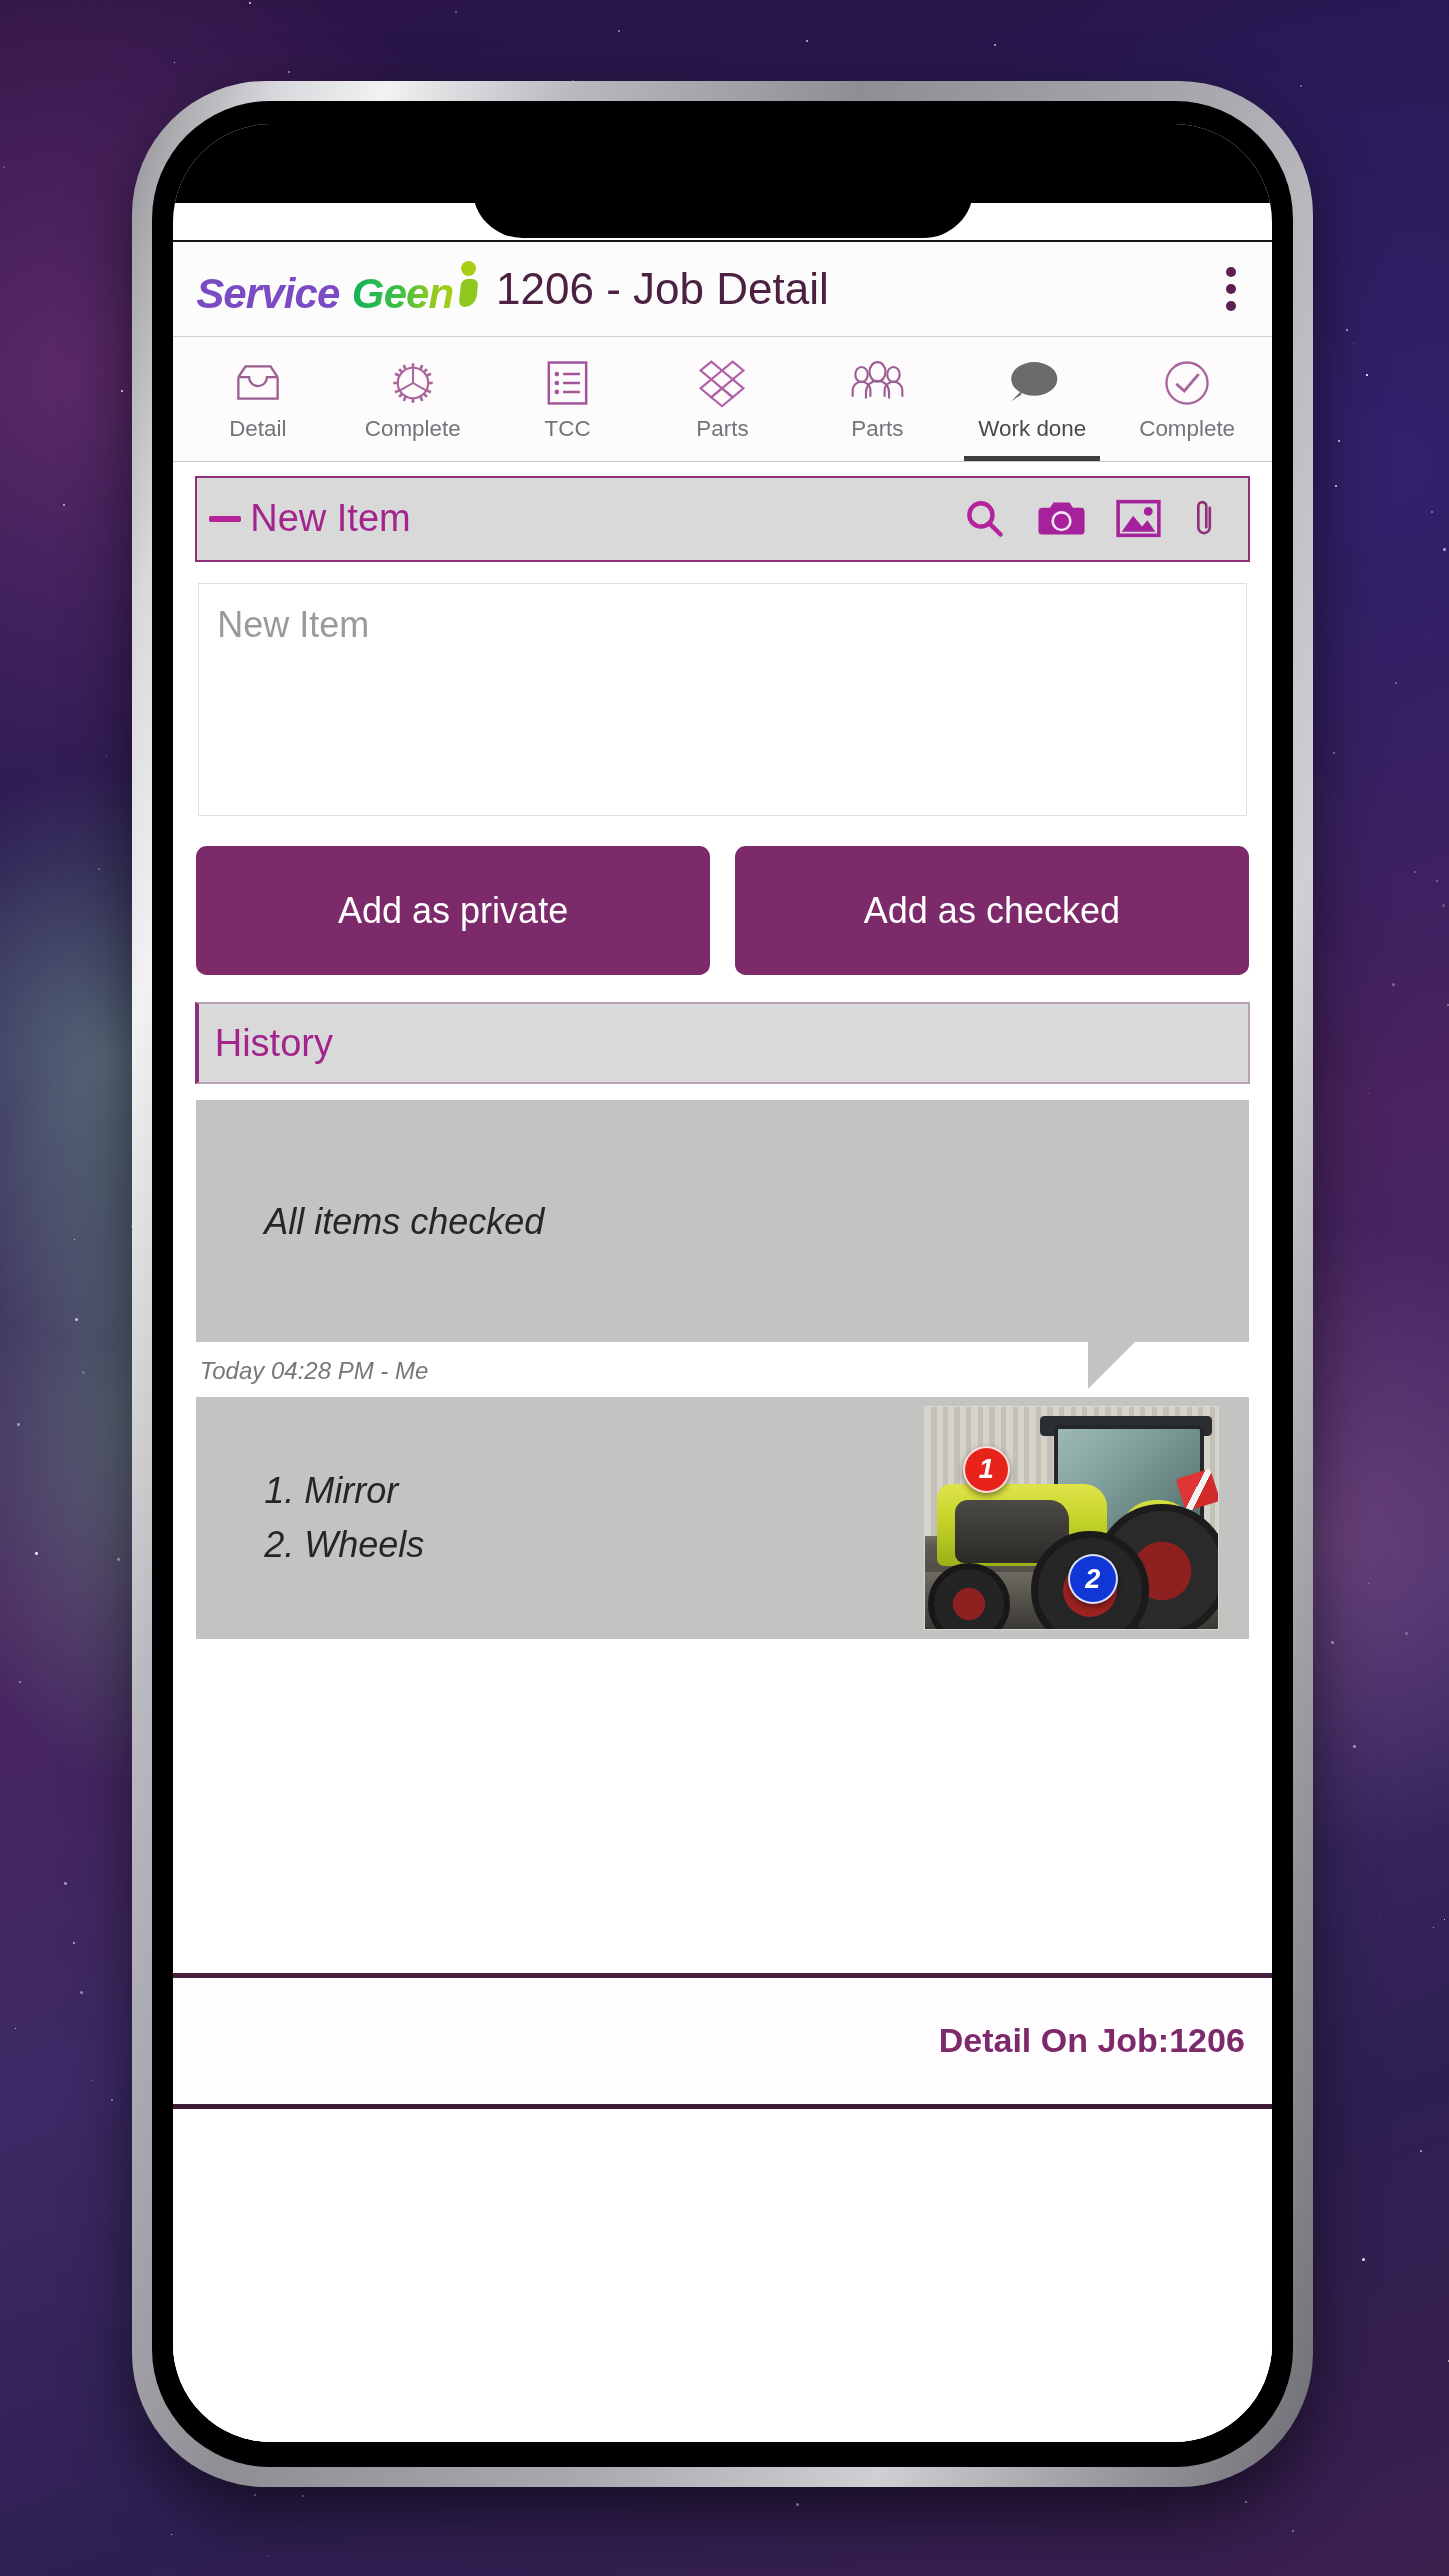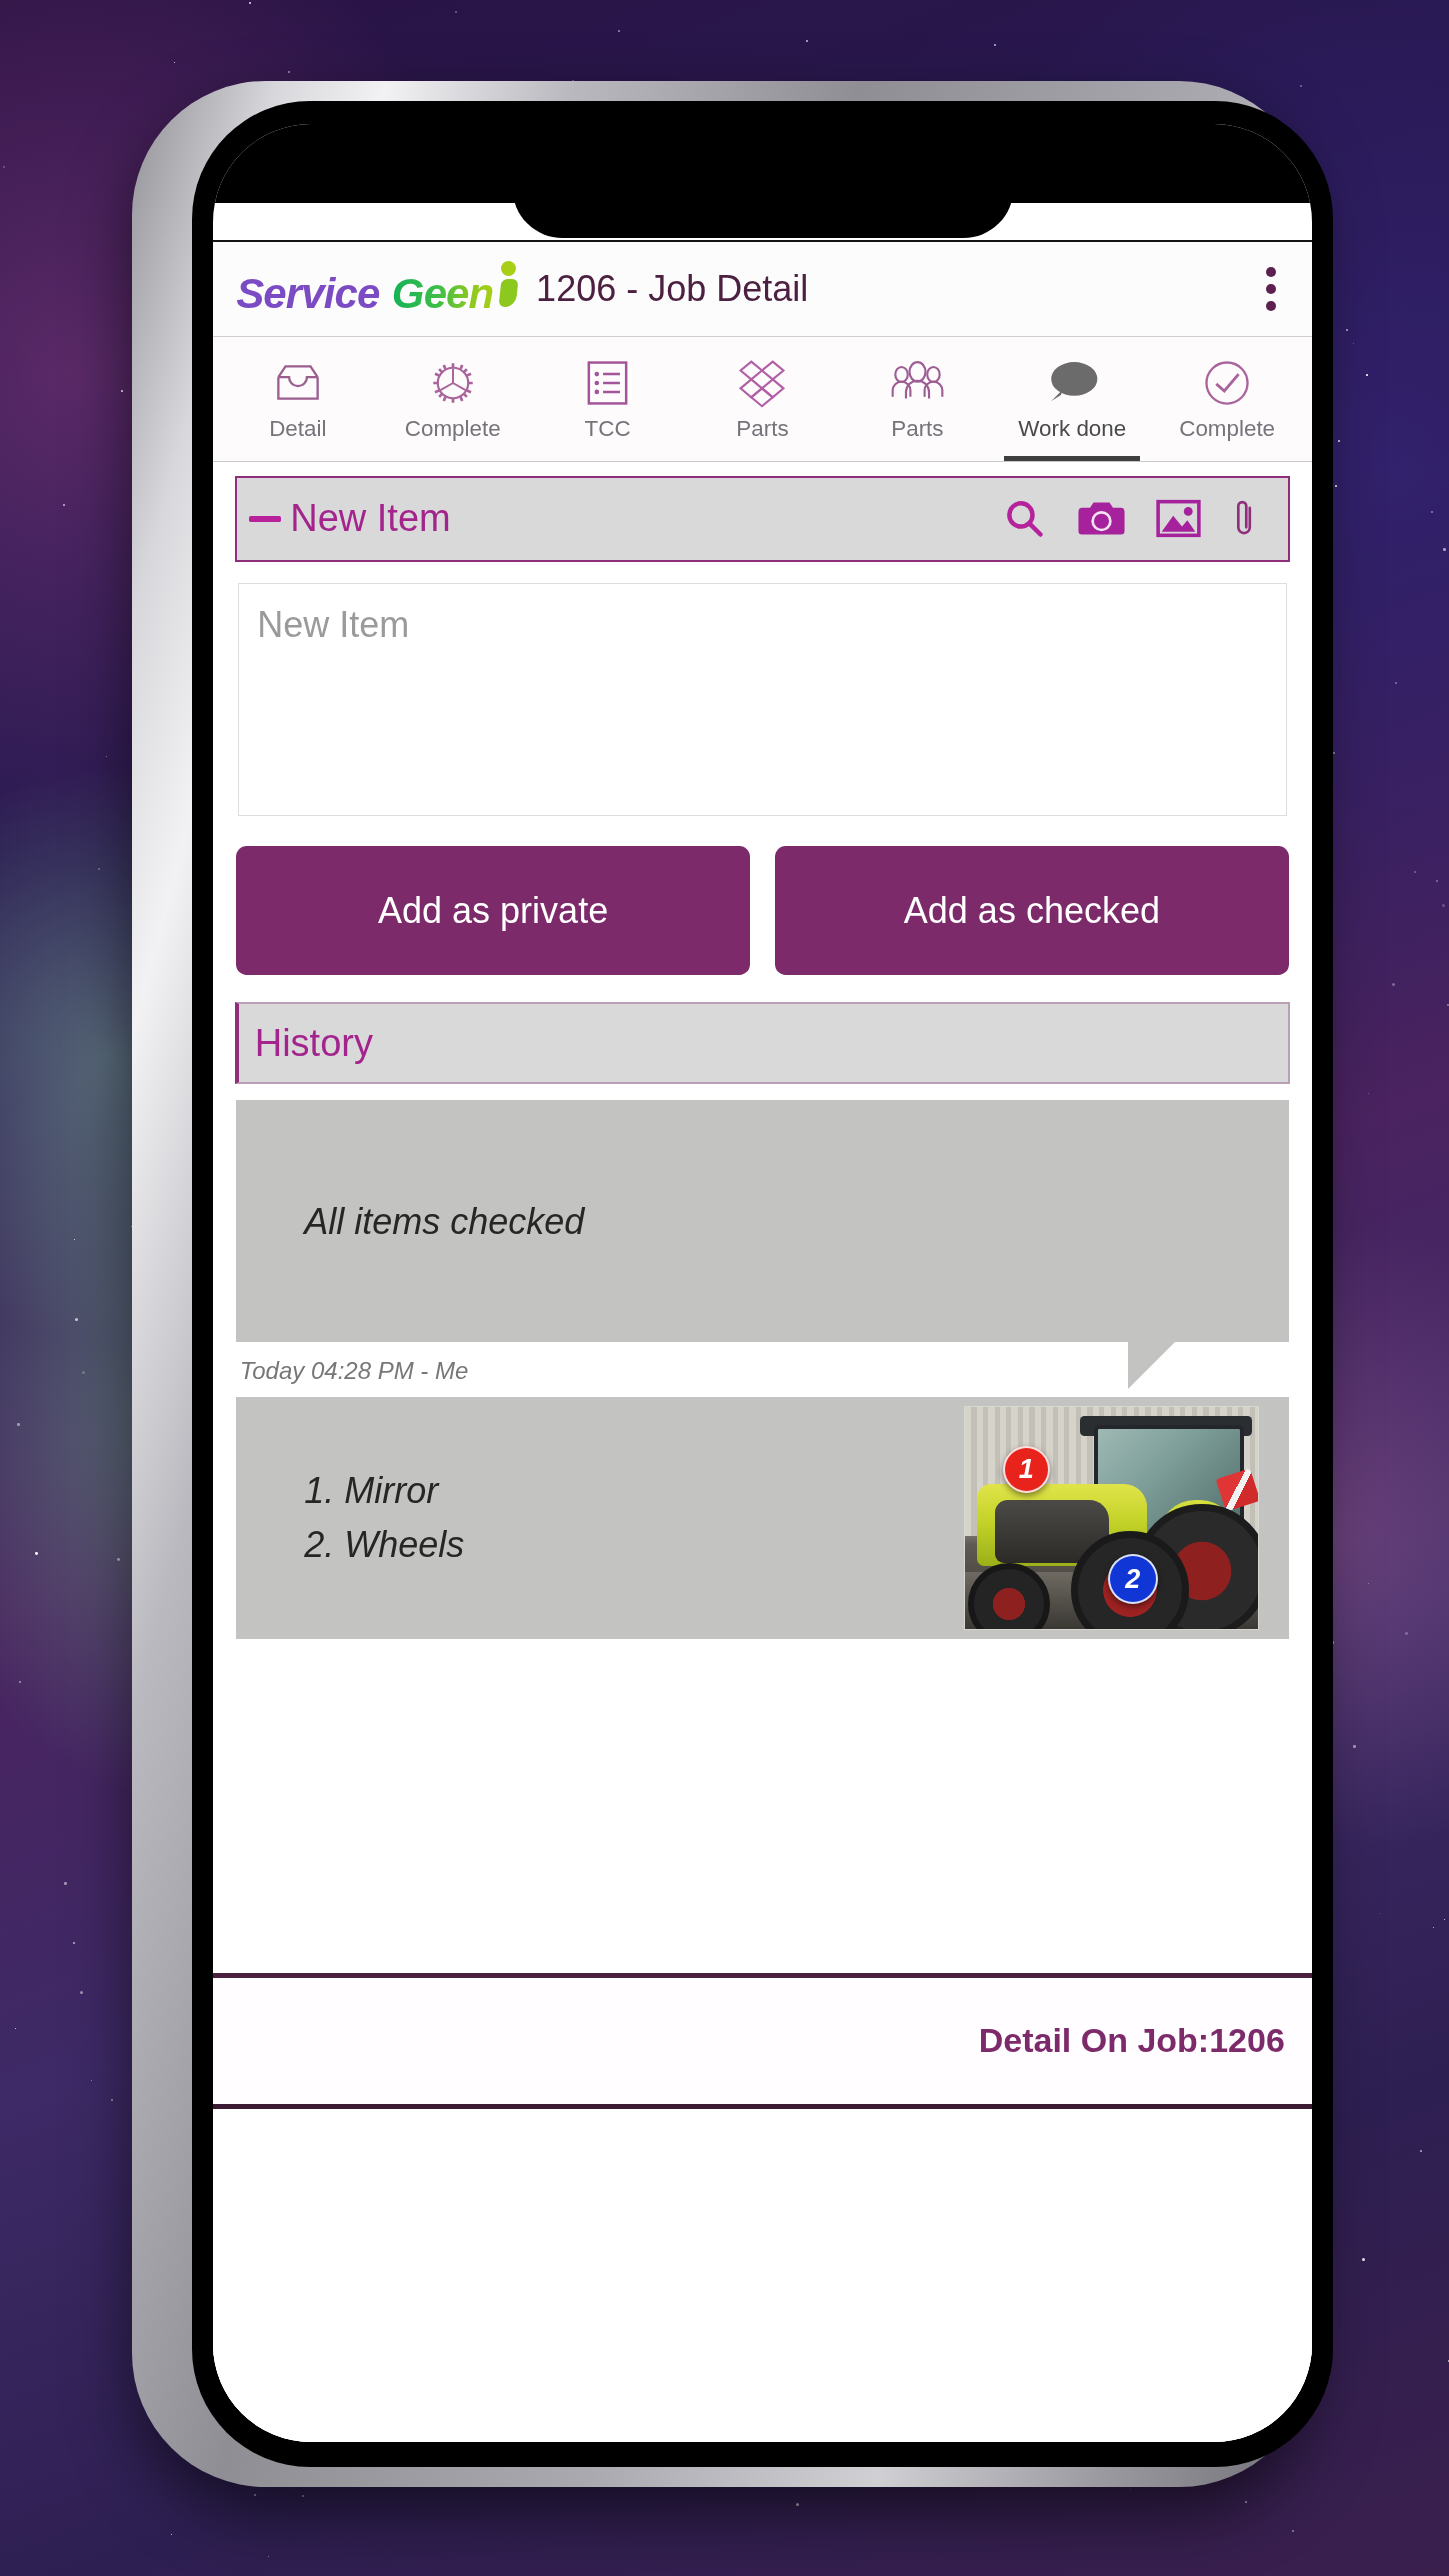--- a/index.html
+++ b/index.html
@@ -33,21 +33,20 @@
     padding: 19.7px;
     box-shadow: 0 27px 63px rgba(0,0,0,.55);
   }
   #phone-inner {
     width: 100%; height: 100%;
     border-radius: 118px;
     background: #000;
     padding: 23px 21.5px 25px 21.5px;
     position: relative;
     overflow: hidden;
-    margin-left: 40px;
   }
   #screen {
     position: relative;
     width: 100%; height: 100%;
     border-radius: 98px;
     background: #fff;
     overflow: hidden;
   }
   
   #top-black {
@@ -99,21 +98,21 @@
     position:absolute; top:1.8px; left:5.4px; width:15px; height:15px; border-radius:50%;
     background:#a8cf16;
   }
   #logo-person .body {
     position:absolute; top:19.7px; left:4.5px; width:17px; height:28px;
     background:#8dc81f;
     border-radius: 7.2px 7.2px 12.5px 7.2px;
     transform: skewX(-6deg);
   }
   #header-title {
-    font-size: 36px; color: #4c2040; margin-left: 18px; flex: 1;
+    font-size: 44px; color: #4c2040; margin-left: 18px; flex: 1;
     white-space: nowrap;
   }
   #kebab { width: 36px; display:flex; flex-direction:column; align-items:center; gap:7.2px; flex:none; cursor:pointer; }
   #kebab i { width: 9.8px; height: 9.8px; border-radius: 50%; background: #5d2050; display:block; }
 
   
   #tabbar {
     height: 125px; flex: none;
     display: flex; align-items: stretch;
     background: #fdfbfc;

